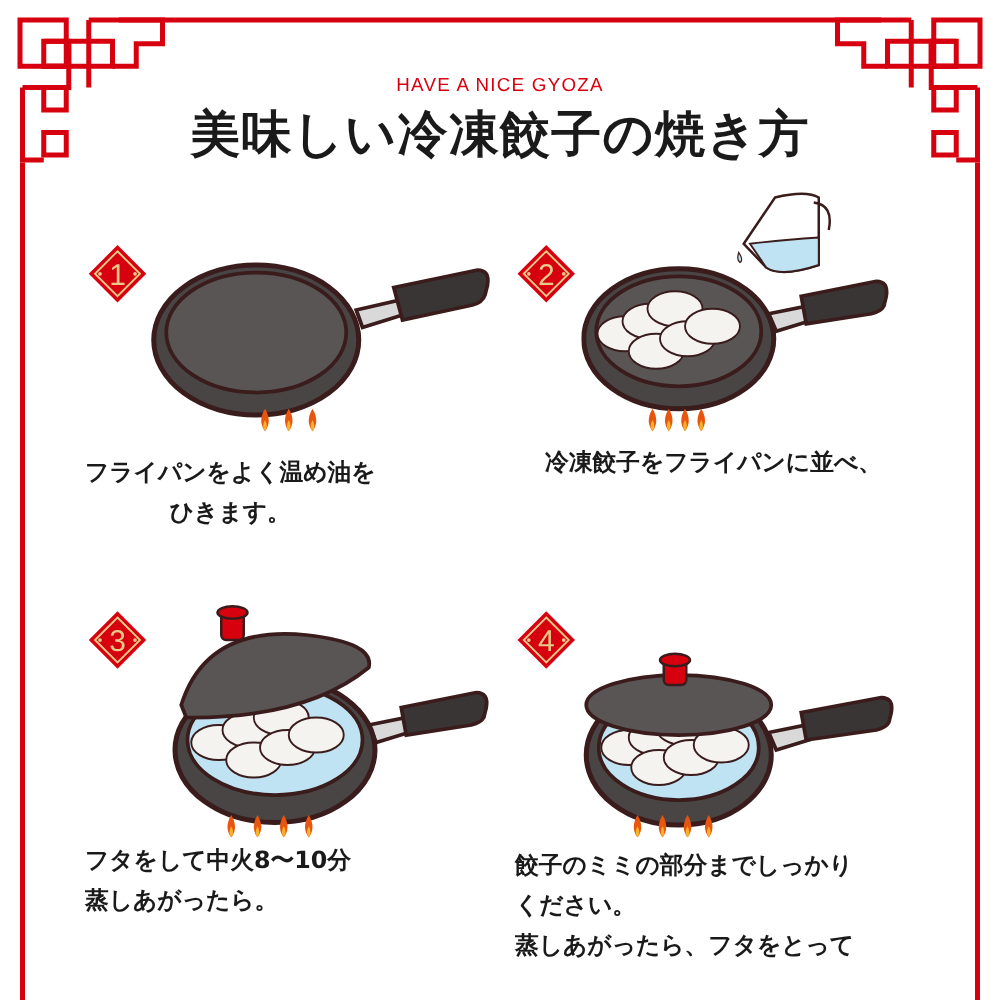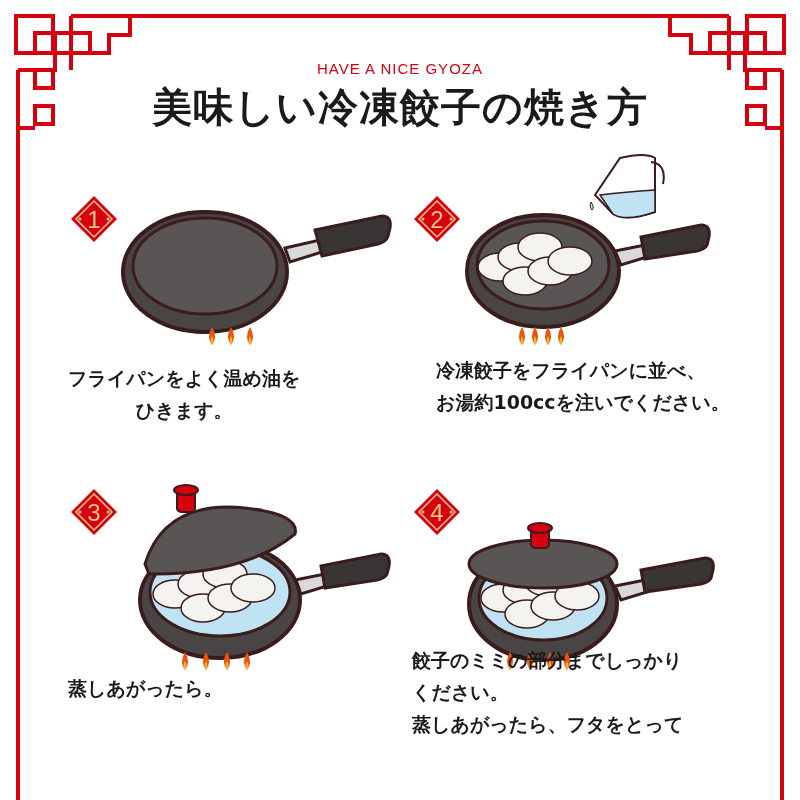--- a/index.html
+++ b/index.html
@@ -121,21 +121,20 @@
       <path d="M70 140 q-6 -8 0 -18 q6 10 0 18z" fill="#e8550f"></path>
         <path d="M70 140 q-3 -4 0 -9 q3 5 0 9z" fill="#f7b22a"></path>
       <path d="M83 140 q-6 -8 0 -18 q6 10 0 18z" fill="#e8550f"></path>
         <path d="M83 140 q-3 -4 0 -9 q3 5 0 9z" fill="#f7b22a"></path>
       <path d="M96 140 q-6 -8 0 -18 q6 10 0 18z" fill="#e8550f"></path>
         <path d="M96 140 q-3 -4 0 -9 q3 5 0 9z" fill="#f7b22a"></path>
     </g>
   </svg>
   <div class="caption" style="left:392px;top:354px;margin-left:44px;">
     <span>冷凍餃子をフライパンに並べ、</span>
-    <span>お湯約100ccを注いでください。</span>
   </div>
 </div>
 
 <div>
   <svg class="badge" style="left:70px;top:488px;" viewBox="0 0 48 48">
     <polygon points="24,1 47,24 24,47 1,24" fill="#d7000f"></polygon>
     <polygon points="24,6 42,24 24,42 6,24" fill="none" stroke="#e8c98a" stroke-width="1.5"></polygon>
     <circle cx="10" cy="24" r="1.5" fill="#e8c98a"></circle>
       <circle cx="38" cy="24" r="1.5" fill="#e8c98a"></circle>
     <text x="24" y="33" text-anchor="middle" font-family="Liberation Sans, sans-serif" font-size="24" fill="#e8c98a">3</text>
@@ -163,20 +162,21 @@
         <path d="M60 190 q-3 -4 0 -9 q3 5 0 9z" fill="#f7b22a"></path>
       <path d="M81 190 q-6 -8 0 -18 q6 10 0 18z" fill="#e8550f"></path>
         <path d="M81 190 q-3 -4 0 -9 q3 5 0 9z" fill="#f7b22a"></path>
       <path d="M102 190 q-6 -8 0 -18 q6 10 0 18z" fill="#e8550f"></path>
         <path d="M102 190 q-3 -4 0 -9 q3 5 0 9z" fill="#f7b22a"></path>
       <path d="M122 190 q-6 -8 0 -18 q6 10 0 18z" fill="#e8550f"></path>
         <path d="M122 190 q-3 -4 0 -9 q3 5 0 9z" fill="#f7b22a"></path>
     </g>
   </svg>
   <div class="caption" style="left:68px;top:672px;">
+    <span>フタをして中火8〜10分</span>
     <span>蒸しあがったら。</span>
   </div>
 </div>
 
 <div>
   <svg class="badge" style="left:413px;top:488px;" viewBox="0 0 48 48">
     <polygon points="24,1 47,24 24,47 1,24" fill="#d7000f"></polygon>
     <polygon points="24,6 42,24 24,42 6,24" fill="none" stroke="#e8c98a" stroke-width="1.5"></polygon>
     <circle cx="10" cy="24" r="1.5" fill="#e8c98a"></circle>
       <circle cx="38" cy="24" r="1.5" fill="#e8c98a"></circle>
@@ -204,18 +204,18 @@
       <path d="M45 160 q-6 -8 0 -18 q6 10 0 18z" fill="#e8550f"></path>
         <path d="M45 160 q-3 -4 0 -9 q3 5 0 9z" fill="#f7b22a"></path>
       <path d="M65 160 q-6 -8 0 -18 q6 10 0 18z" fill="#e8550f"></path>
         <path d="M65 160 q-3 -4 0 -9 q3 5 0 9z" fill="#f7b22a"></path>
       <path d="M85 160 q-6 -8 0 -18 q6 10 0 18z" fill="#e8550f"></path>
         <path d="M85 160 q-3 -4 0 -9 q3 5 0 9z" fill="#f7b22a"></path>
       <path d="M102 160 q-6 -8 0 -18 q6 10 0 18z" fill="#e8550f"></path>
         <path d="M102 160 q-3 -4 0 -9 q3 5 0 9z" fill="#f7b22a"></path>
     </g>
   </svg>
-  <div class="caption" style="left:412px;top:644px;">
+  <div class="caption" style="left:412px;top:676px;">
     <span>餃子のミミの部分までしっかり</span>
     <span>ください。</span>
     <span>蒸しあがったら、フタをとって</span>
   </div>
 </div>
 
 </body></html>

